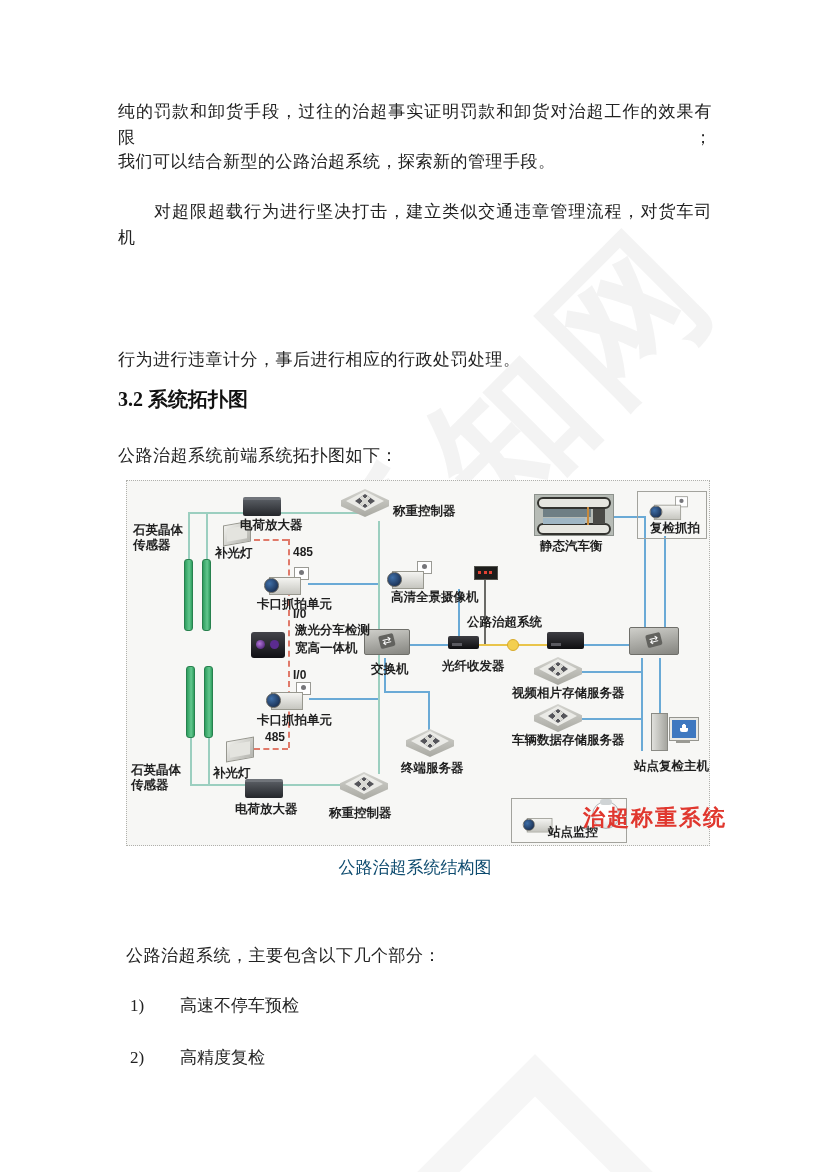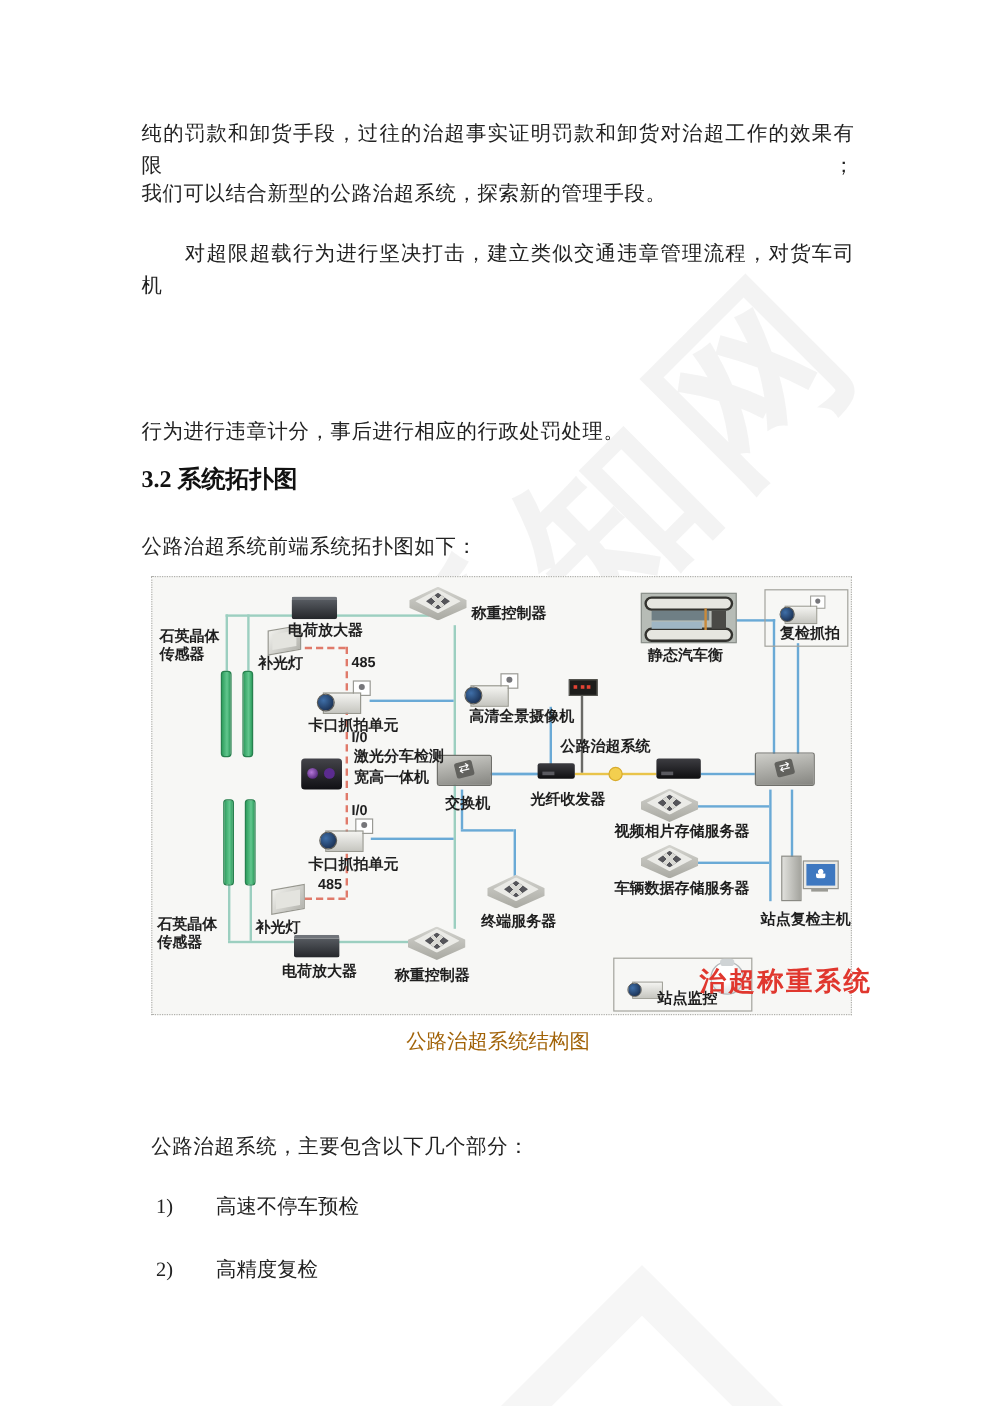--- a/index.html
+++ b/index.html
@@ -5,21 +5,21 @@
   html,body{margin:0;padding:0;}
   body{width:830px;height:1172px;position:relative;background:#ffffff;overflow:hidden;
        font-family:"Liberation Serif","DejaVu Serif",serif;color:#1a1a1a;}
   .page{position:absolute;inset:0;}
   
   .bline{position:absolute;left:118px;width:594px;font-size:17px;line-height:26px;
          text-align:justify;text-align-last:justify;letter-spacing:0.5px;color:#222;}
   .bline.last{text-align-last:left;}
   .bline.indent{text-indent:36px;}
   .h2{position:absolute;left:118px;font-size:20px;font-weight:bold;color:#111;white-space:nowrap;}
-  .caption{position:absolute;left:118px;width:594px;text-align:center;font-size:17px;color:#a16207;}
+  .caption{position:absolute;left:118px;width:594px;text-align:center;font-size:17px;color:#0c4a6e;}
   .listrow{position:absolute;left:130px;font-size:17px;color:#222;white-space:nowrap;}
   .listrow .mk{display:inline-block;width:50px;}
   
   .wm-text{position:absolute;font-family:"Liberation Sans","DejaVu Sans",sans-serif;
            font-weight:bold;color:rgba(160,160,160,0.13);transform:rotate(-45deg);
            font-size:150px;letter-spacing:14px;white-space:nowrap;pointer-events:none;}
   .wm-tri{position:absolute;width:210px;height:210px;border:30px solid rgba(185,185,185,0.12);
           transform:rotate(45deg);pointer-events:none;}
   
   #diagram{position:absolute;left:126px;top:480px;width:582px;height:364px;

